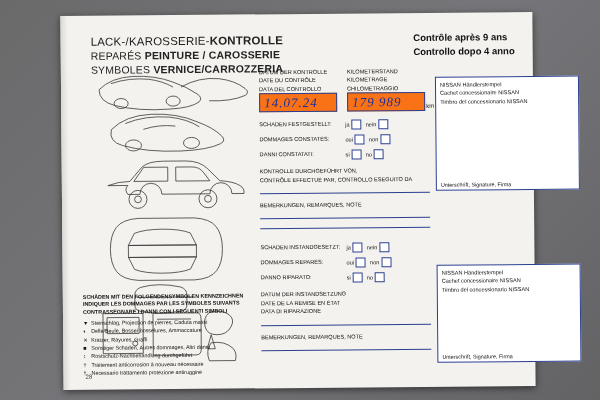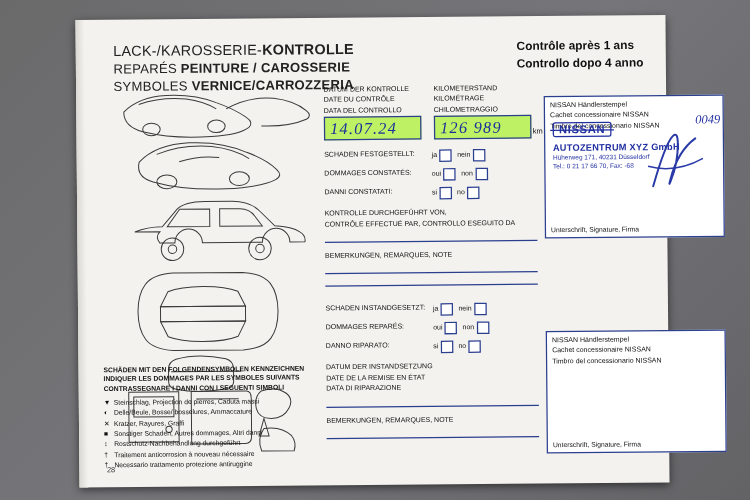--- a/index.html
+++ b/index.html
@@ -114,21 +114,21 @@
     top: 48px;
     width: 170px;
   }
   .lbl { font-size: 5.6px; color: #111; line-height: 1.5; }
   .lbl .l1 { display:block; }
   .cap { font-size: 5.6px; color:#111; line-height:1.5; }
 
   .fieldbox {
     border: 1px solid #2b3f8f;
     height: 17px;
-    background: #bef264;
+    background: #f97316;
     position: relative;
     text-decoration: underline;
   }
   .hand {
     font-family: "Liberation Serif", serif;
     color: #1a2f9a;
     font-size: 13px;
     font-style: italic;
     position: absolute;
     left: 4px;
@@ -246,21 +246,21 @@
   <div id="paper">
     <div class="sheet">
 
       <div class="hdr">
         <div class="h1"><span>LACK-/KAROSSERIE-</span><b>KONTROLLE</b></div>
         <div class="h2"><span>REPARÉS </span><b>PEINTURE / CAROSSERIE</b></div>
         <div class="h3"><span>SYMBOLES </span><b>VERNICE/CARROZZERIA</b></div>
       </div>
 
       <div class="right-hdr">
-        <div>Contrôle après 1 ans</div>
+        <div>Contrôle après 9 ans</div>
         <div>Controllo dopo 4 anno</div>
       </div>
 
       <div class="illus">
         <svg width="172" height="226" viewBox="0 0 172 226">
           <g fill="none" stroke="#3a3a3a" stroke-width="0.8">
 
             <path d="M18 22 q12 -12 34 -13 q22 -1 40 6 q14 5 24 12 q6 4 2 8 q-8 6 -30 7 q-30 2 -54 -4 q-16 -4 -16 -16 z"></path>
             <path d="M30 16 q18 -6 38 -4 q14 2 24 8"></path>
             <ellipse cx="40" cy="36" rx="7" ry="5"></ellipse>
@@ -346,21 +346,21 @@
               <span class="hand">14.07.24</span>
             </div>
           </div>
           <div style="width:78px; position:relative;">
             <div class="lbl">
               <span class="l1">KILOMETERSTAND</span>
               <span class="l1">KILOMÉTRAGE</span>
               <span class="l1">CHILOMETRAGGIO</span>
             </div>
             <div class="fieldbox">
-              <span class="hand">126 989</span>
+              <span class="hand">179 989</span>
               <span class="km">km</span>
             </div>
           </div>
         </div>
 
         <div style="margin-top:8px;">
           <div class="rowline">
             <div class="txt">SCHADEN FESTGESTELLT:</div>
             <div class="opts">
               <span class="opt">
@@ -469,33 +469,20 @@
 
       </div>
 
       <div class="stampbox" style="left:366px; top:58px; width:142px; height:112px;">
         <div class="sh">
           <div>NISSAN Händlerstempel</div>
           <div>Cachet concessionaire NISSAN</div>
           <div>Timbro del concessionario NISSAN</div>
         </div>
 
-        <div class="stamp">
-          <span class="nis">NISSAN</span>
-          <span class="num">0049</span>
-          <div class="co">AUTOZENTRUM XYZ GmbH</div>
-          <div class="ad">
-            <div>Hüherweg 171, 40231 Düsseldorf</div>
-            <div>Tel.: 0 21 17 66 70, Fax: -68</div>
-          </div>
-          <svg class="scribble" width="56" height="52" viewBox="0 0 56 52">
-            <path d="M6 46 q10 -34 16 -40 q4 -4 4 6 q0 16 -6 30 q-2 5 0 -2 q6 -22 20 -32" fill="none" stroke="#2a3ba8" stroke-width="1.6" stroke-linecap="round"></path>
-            <path d="M2 30 q22 6 44 -6" fill="none" stroke="#2a3ba8" stroke-width="1.2"></path>
-          </svg>
-        </div>
 
         <div class="sig">Unterschrift, Signature, Firma</div>
       </div>
 
       <div class="stampbox" style="left:366px; top:246px; width:142px; height:96px;">
         <div class="sh">
           <div>NISSAN Händlerstempel</div>
           <div>Cachet concessionaire NISSAN</div>
           <div>Timbro del concessionario NISSAN</div>
         </div>

